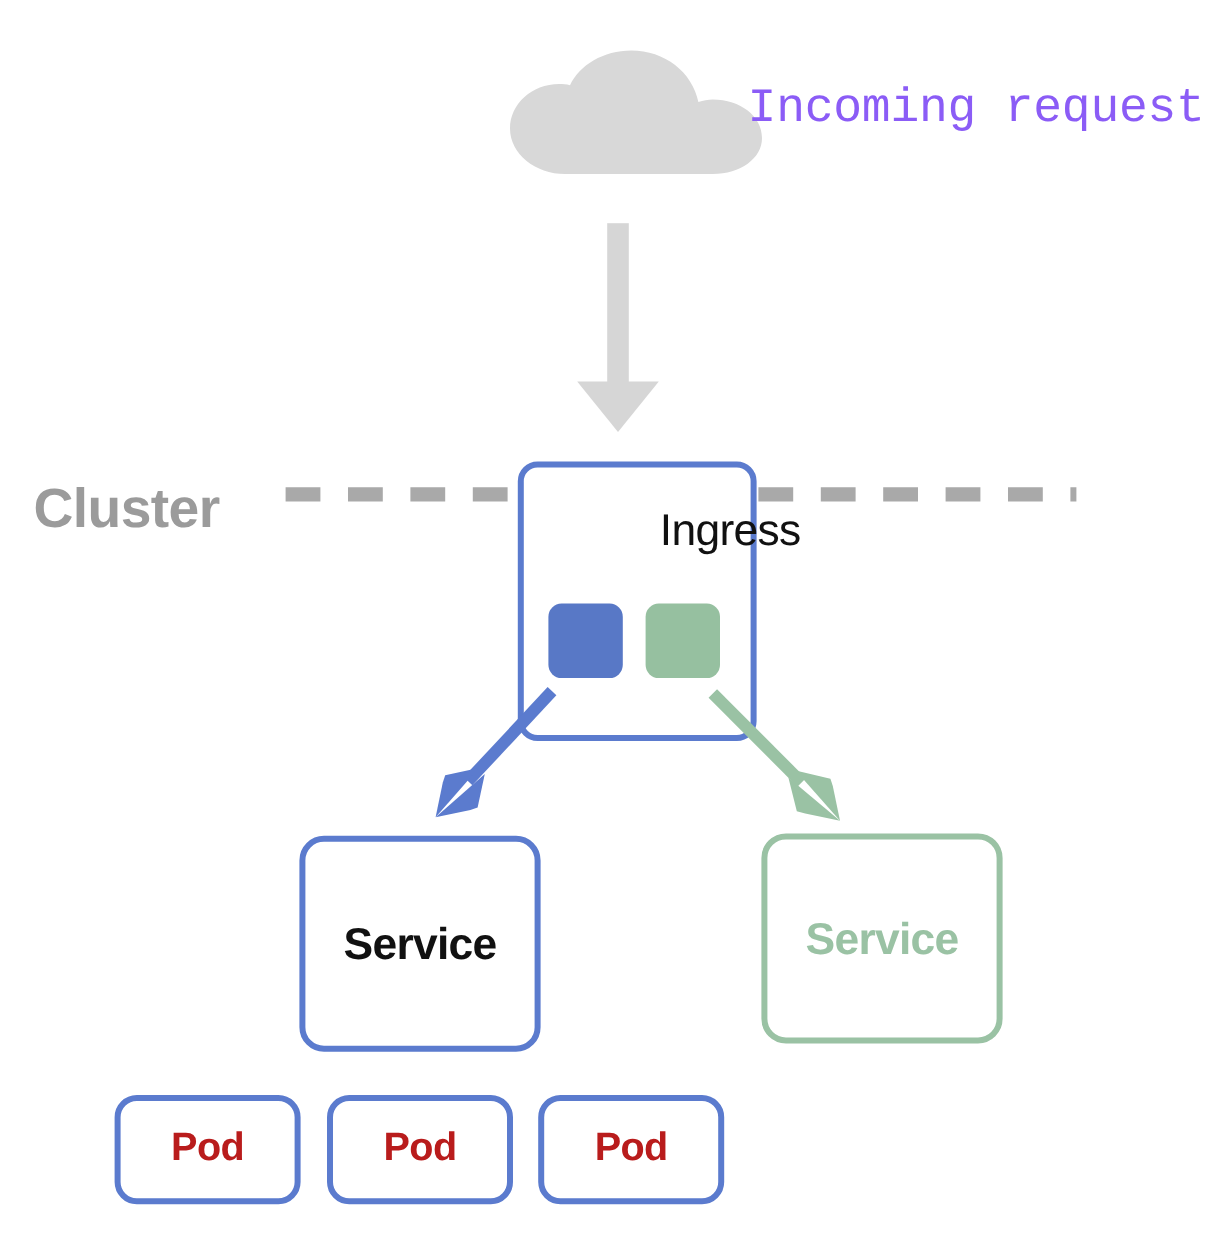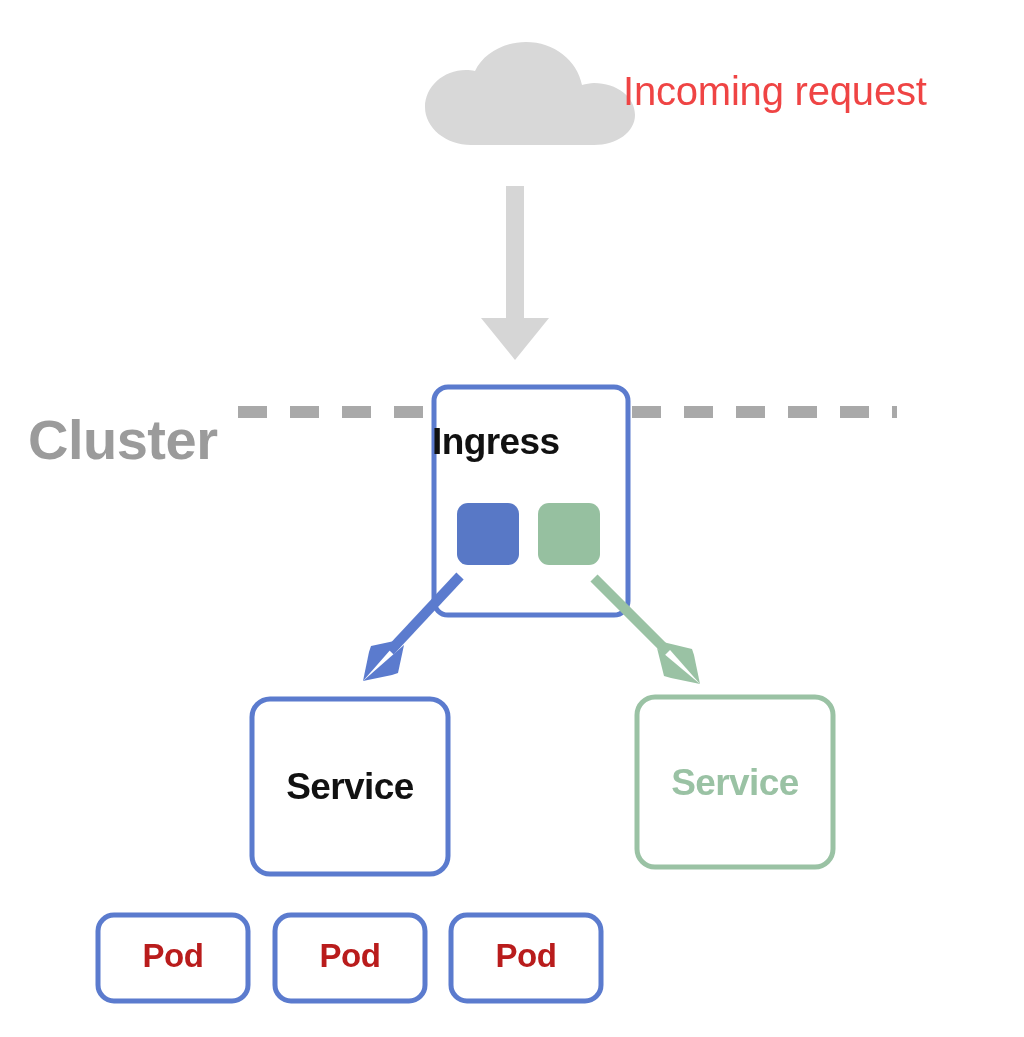--- a/index.html
+++ b/index.html
@@ -30,42 +30,44 @@
     font-family: "Liberation Sans", sans-serif;
     white-space: nowrap;
     user-select: none;
   }
   
   #incoming-request-label {
     left: 623px;
     top: 69px;
     font-size: 40px;
     font-weight: 400;
-    color: #ef4444;
+    color: #8b5cf6;
     letter-spacing: -0.2px;
+    font-family: Liberation Mono, monospace;
   }
   
   #cluster-label {
     left: 28px;
-    top: 407px;
-    font-size: 56px;
+    top: 396px;
+    font-size: 46px;
     font-weight: 700;
     color: #9b9b9b;
     letter-spacing: -0.5px;
   }
   
   #ingress-label {
     left: 432px;
     top: 421px;
     width: 198px;
-    text-align: left;
+    text-align: right;
     font-size: 37px;
-    font-weight: 700;
+    font-weight: 400;
     color: #111111;
     letter-spacing: -0.6px;
+    padding-left: 37px;
   }
   
   #service-blue-label {
     left: 250px;
     top: 766px;
     width: 200px;
     text-align: center;
     font-size: 37px;
     font-weight: 700;
     color: #111111;

